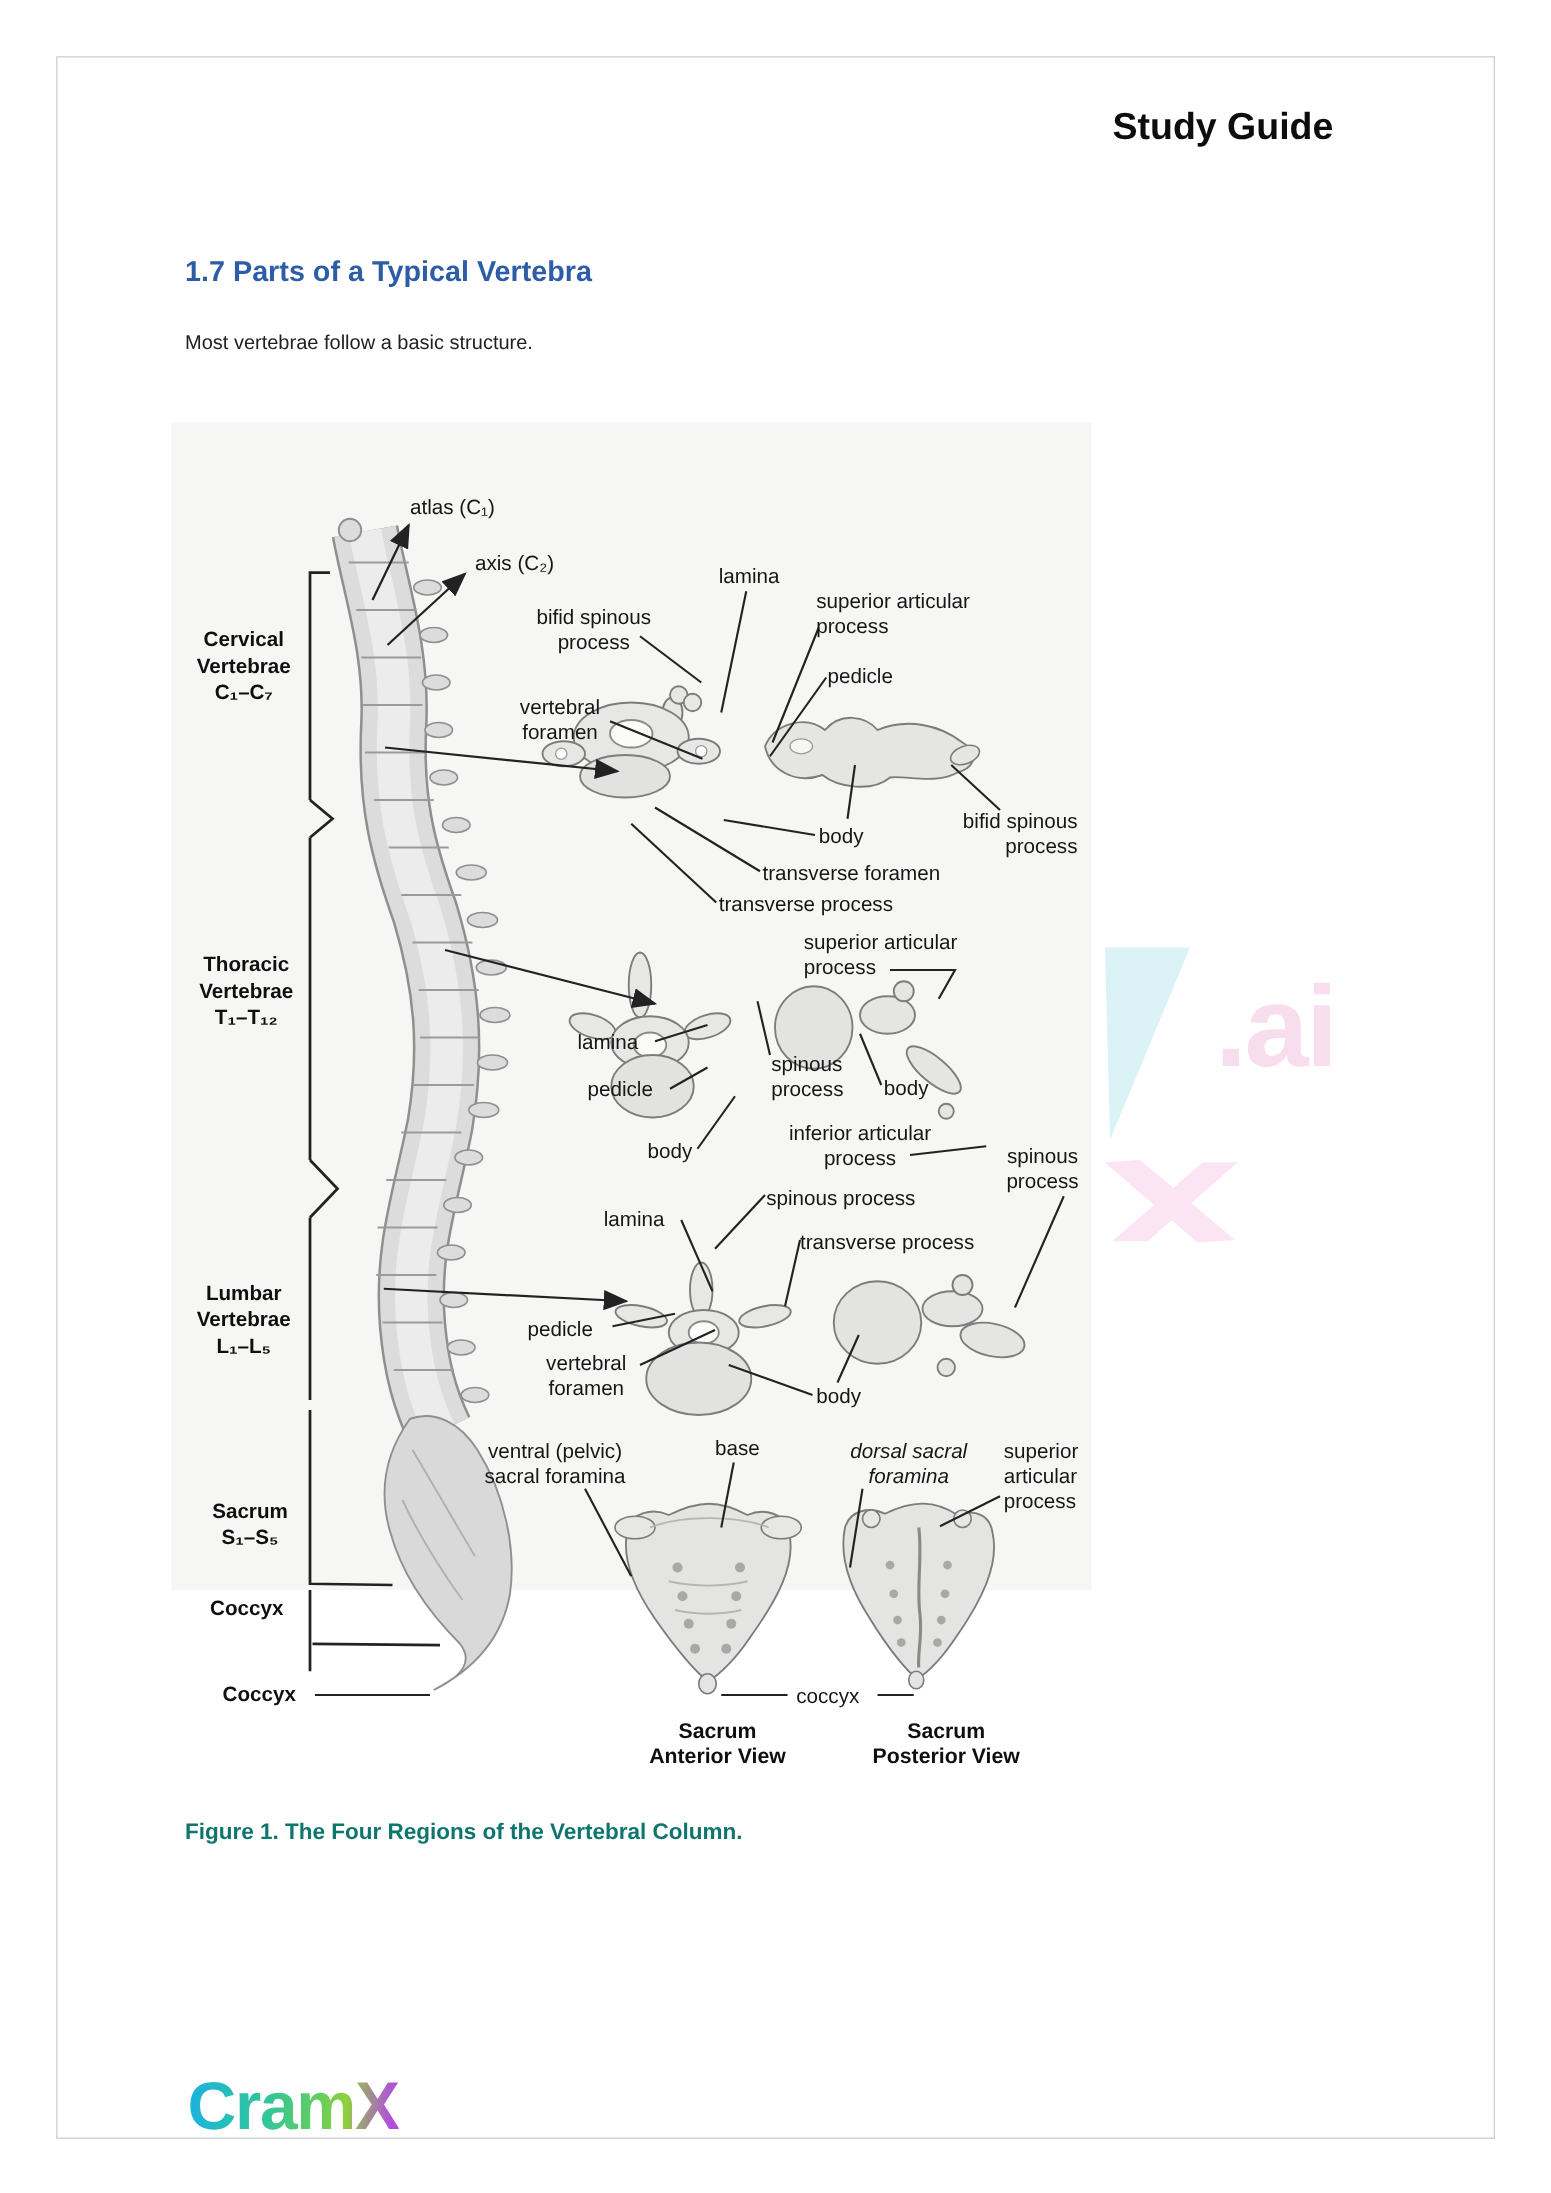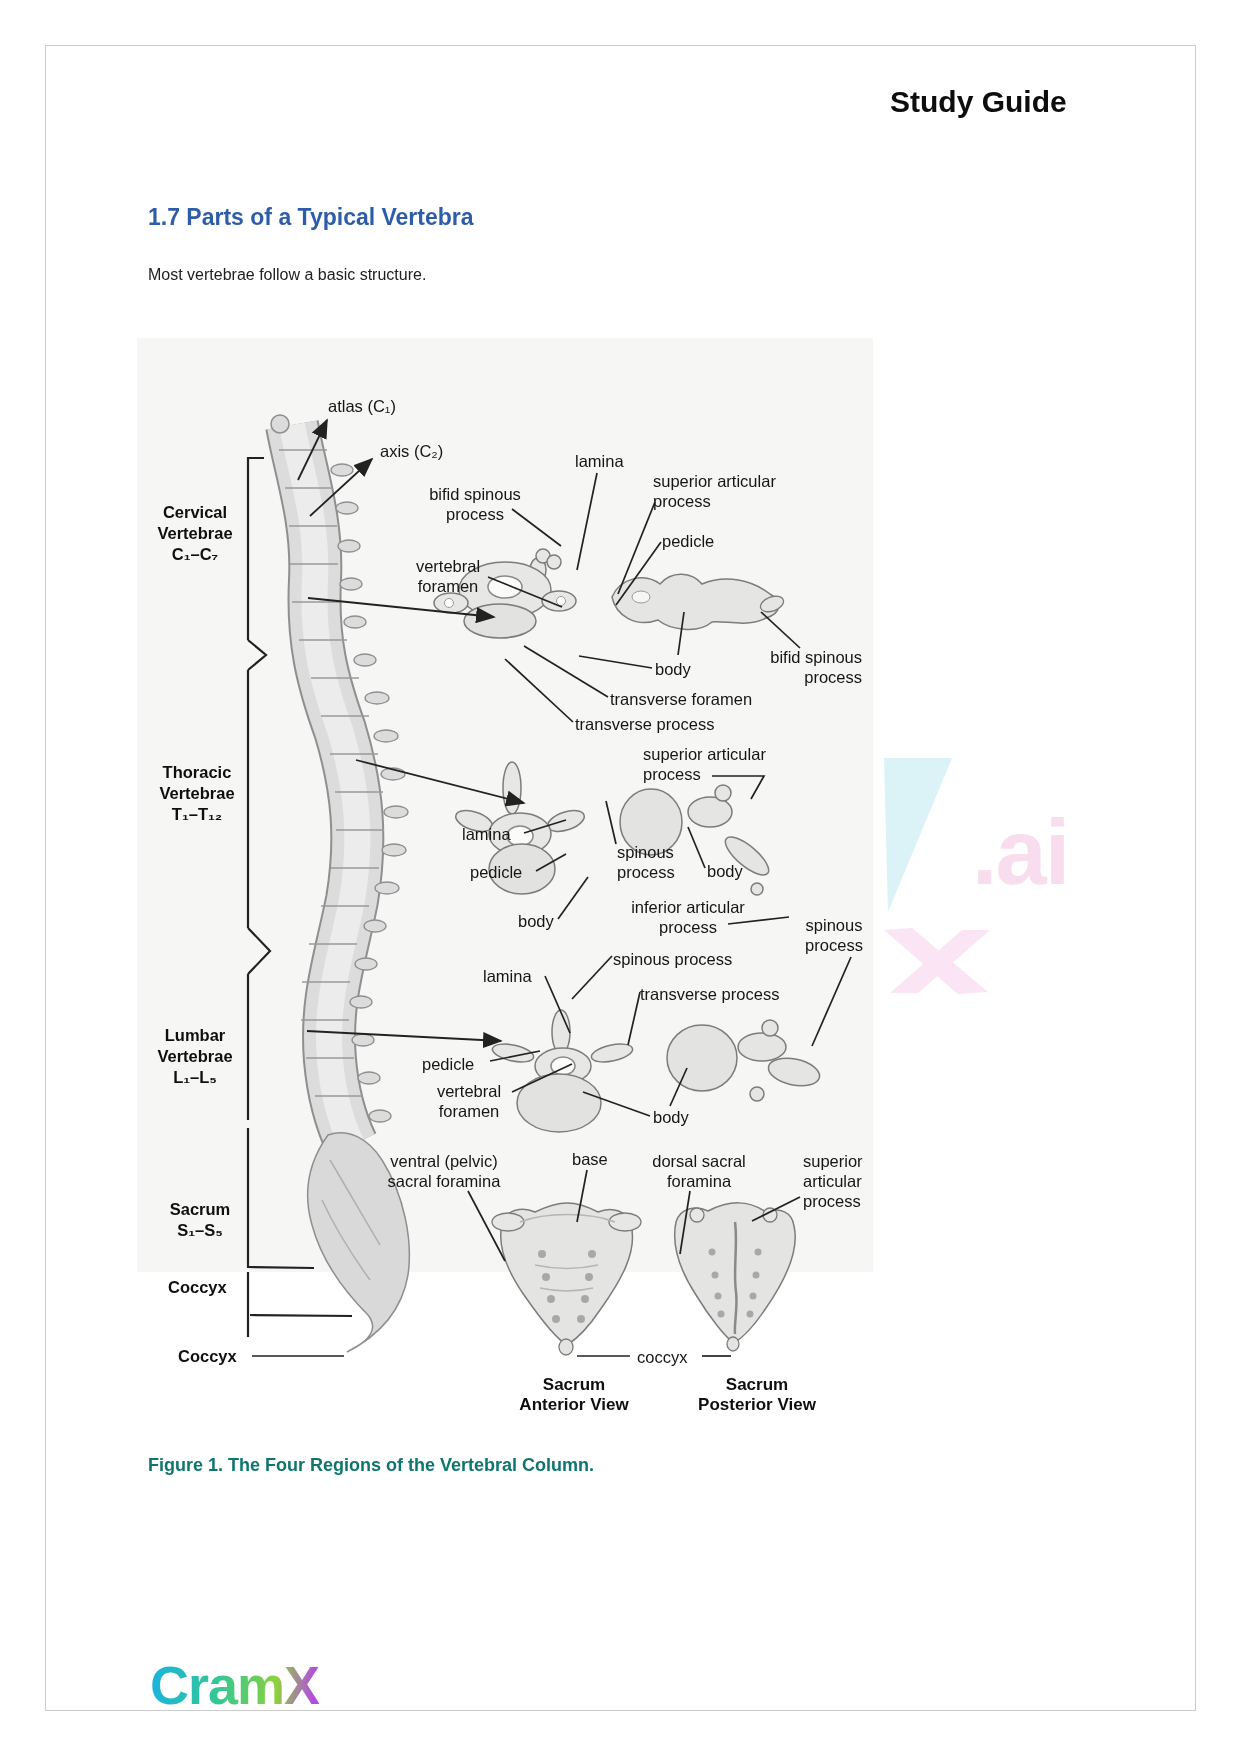--- a/index.html
+++ b/index.html
@@ -14,21 +14,21 @@
   #figure-bg{position:absolute;left:137px;top:338px;width:736px;height:934px;background:#f6f6f5;}
   #figure-svg{position:absolute;left:0;top:0;pointer-events:none;}
   .ann{position:absolute;font:500 16.5px/20px "Liberation Sans","DejaVu Sans",sans-serif;
        color:#161616;white-space:pre-line;}
   .ctr{text-align:center;}
   .rt{text-align:right;}
   .reg{position:absolute;font:700 16.5px/21px "Liberation Sans","DejaVu Sans",sans-serif;
        color:#0f0f0f;white-space:pre-line;text-align:center;}
   .vt{position:absolute;font:700 17px/20px "Liberation Sans","DejaVu Sans",sans-serif;
       color:#0f0f0f;white-space:pre-line;text-align:center;}
-  #watermark-ai{position:absolute;left:972px;top:806px;font:700 92px/92px "Liberation Sans","DejaVu Sans",sans-serif;
+  #watermark-ai{position:absolute;left:972px;top:776px;font:700 92px/92px "Liberation Sans","DejaVu Sans",sans-serif;
       color:#f8ddee;letter-spacing:-2px;}
   #brand-logo{position:absolute;left:150px;top:1616px;font:800 54px/58px "Liberation Sans","DejaVu Sans",sans-serif;
       letter-spacing:-1px;
       background:linear-gradient(95deg,#1cb5d8 5%,#34c795 40%,#66cd5e 62%,#8fd23c 74%,#b44be0 96%);
       -webkit-background-clip:text;background-clip:text;color:transparent;margin-top:40px;}
 </style>
 </head>
 <body>
 
 <div id="page">
@@ -295,21 +295,21 @@
   <span class="ann" style="left:613px;top:949px;">spinous process</span>
   <span class="ann" style="left:483px;top:966px;">lamina</span>
   <span class="ann" style="left:640px;top:984px;">transverse process</span>
   <span class="ann" style="left:422px;top:1054px;">pedicle</span>
   <span class="ann ctr" style="left:426px;top:1081px;width:86px;">vertebral
 foramen</span>
   <span class="ann" style="left:653px;top:1107px;">body</span>
   <span class="ann ctr" style="left:374px;top:1151px;width:140px;">ventral (pelvic)
 sacral foramina</span>
   <span class="ann" style="left:572px;top:1149px;">base</span>
-  <span class="ann ctr" style="left:643px;top:1151px;width:112px;">dorsal sacral
+  <span class="ann ctr" style="left:671px;top:1151px;width:112px;font-style:italic;">dorsal sacral
 foramina</span>
   <span class="ann" style="left:803px;top:1151px;">superior
 articular
 process</span>
   <span class="ann" style="left:637px;top:1347px;">coccyx</span>
 
   <span class="vt" style="left:503px;top:1375px;width:142px;">Sacrum
 Anterior View</span>
   <span class="vt" style="left:683px;top:1375px;width:148px;">Sacrum
 Posterior View</span>

